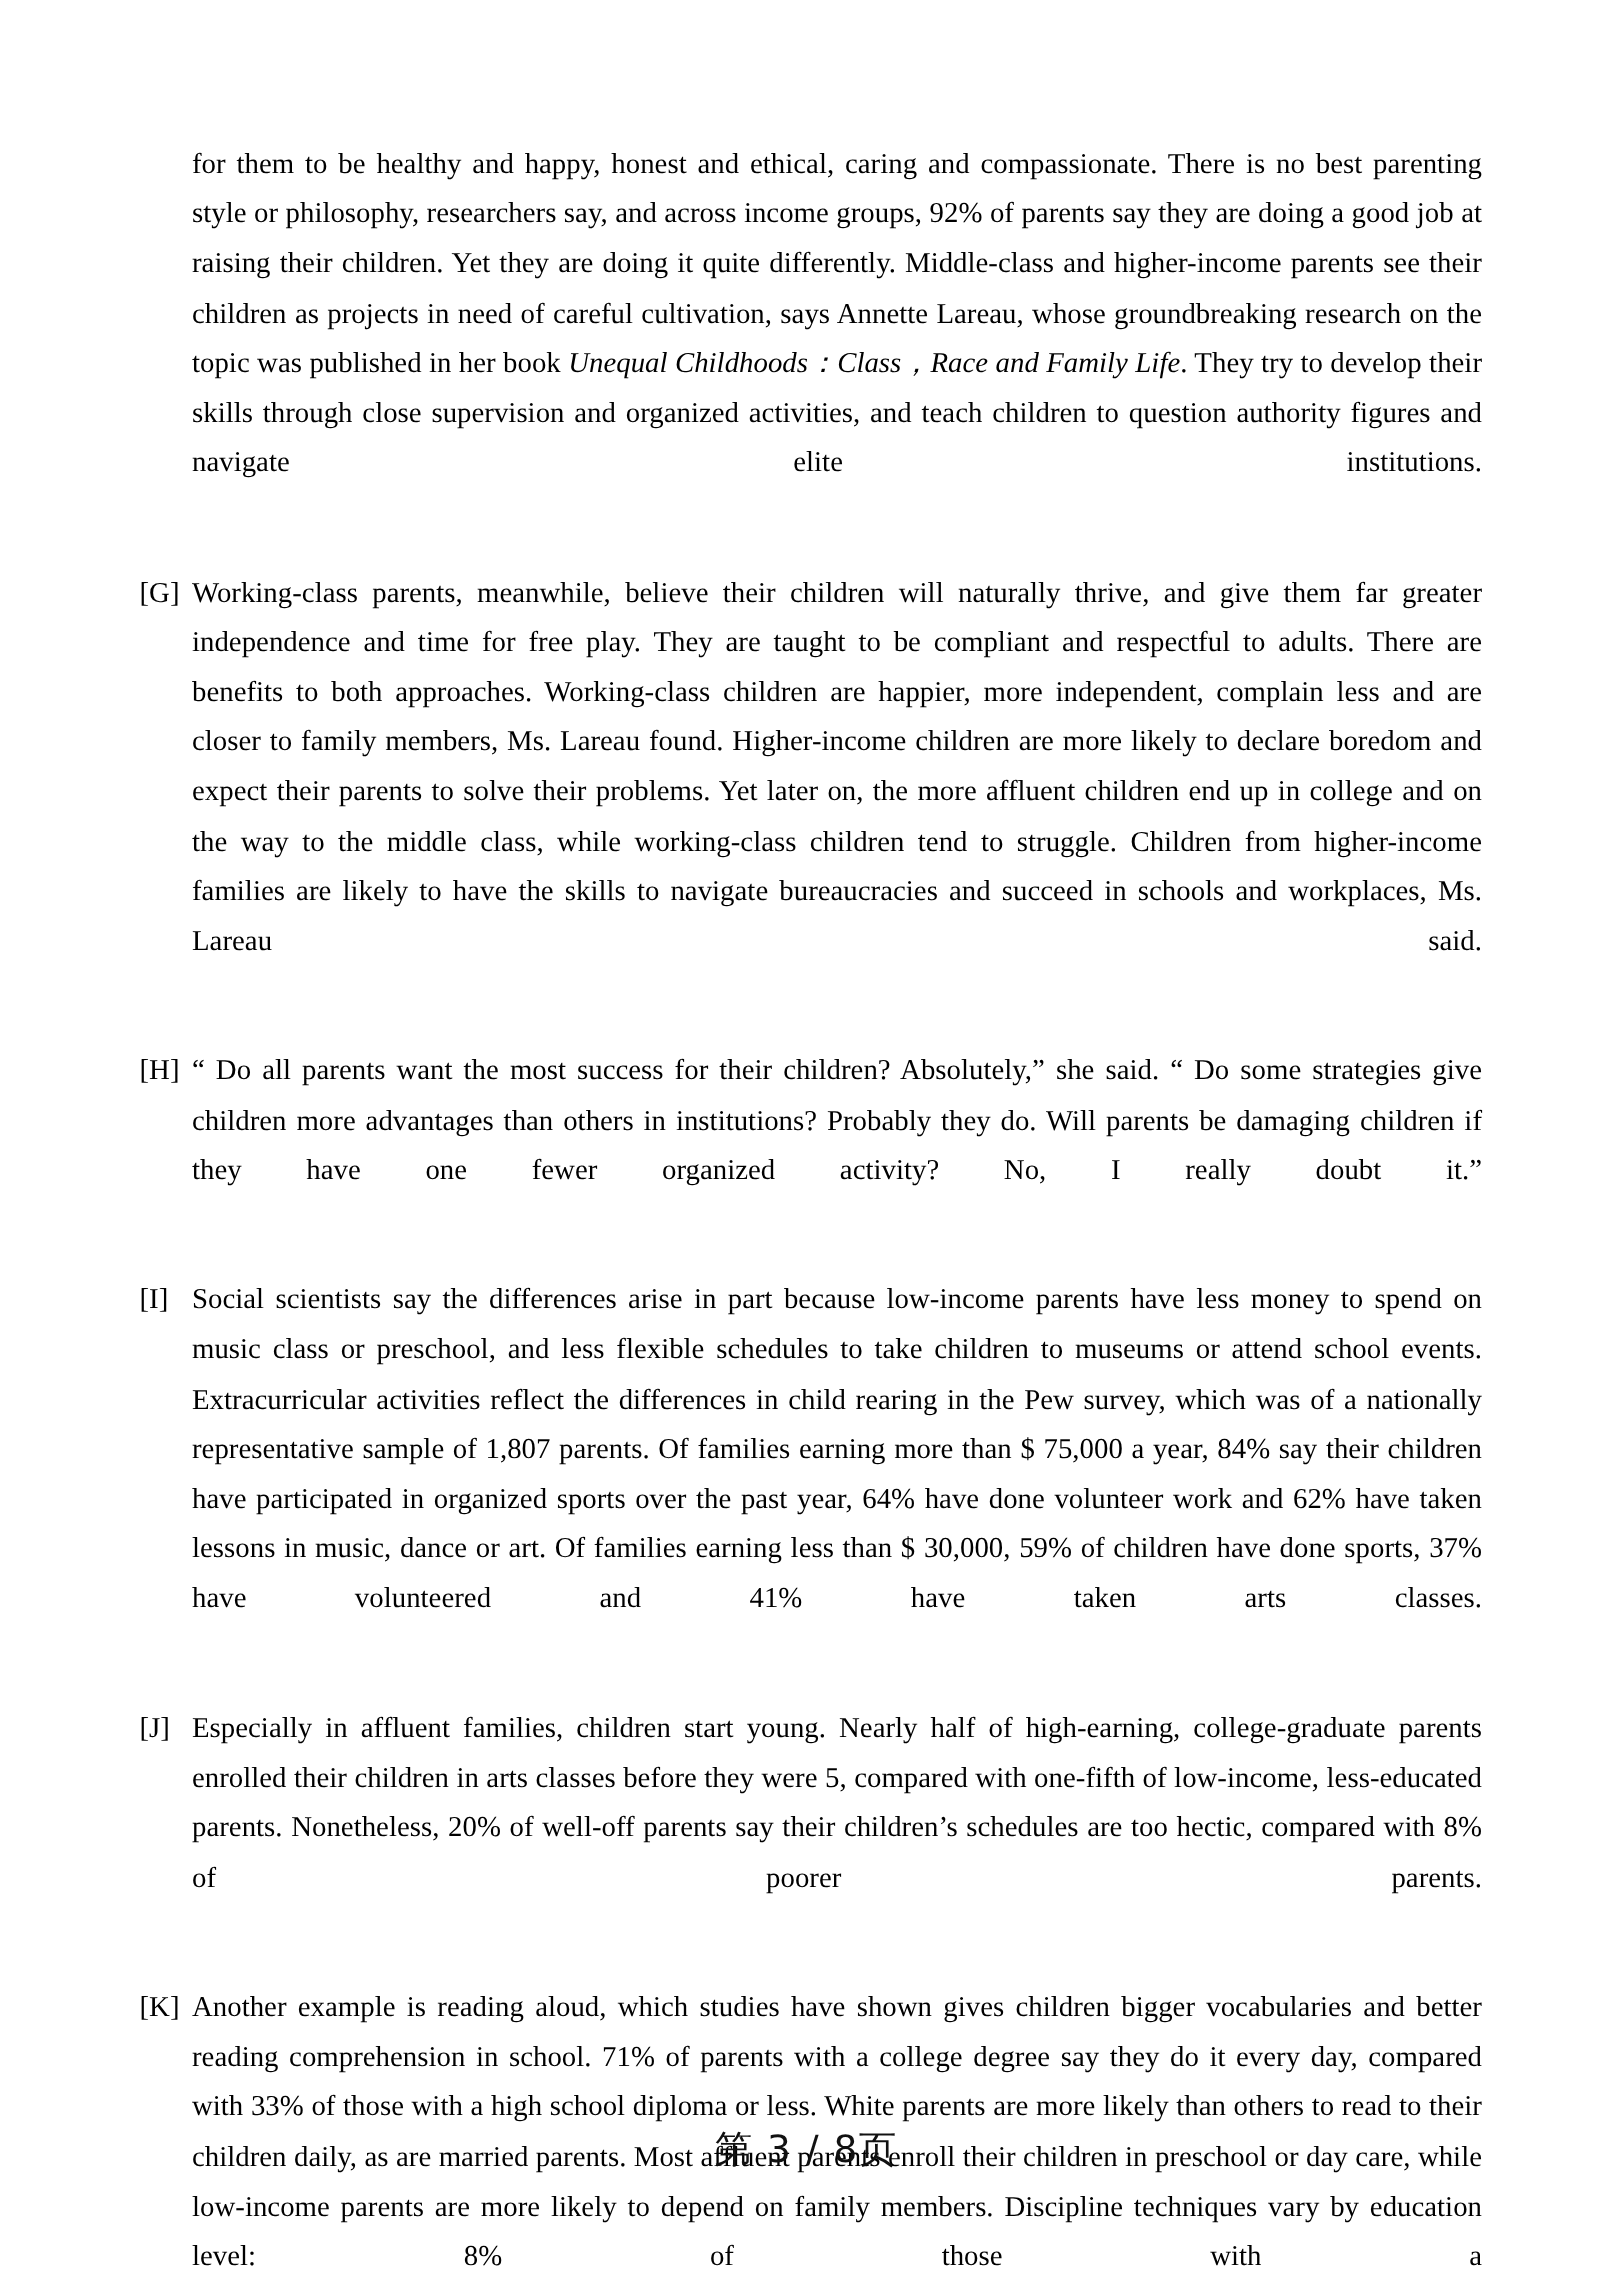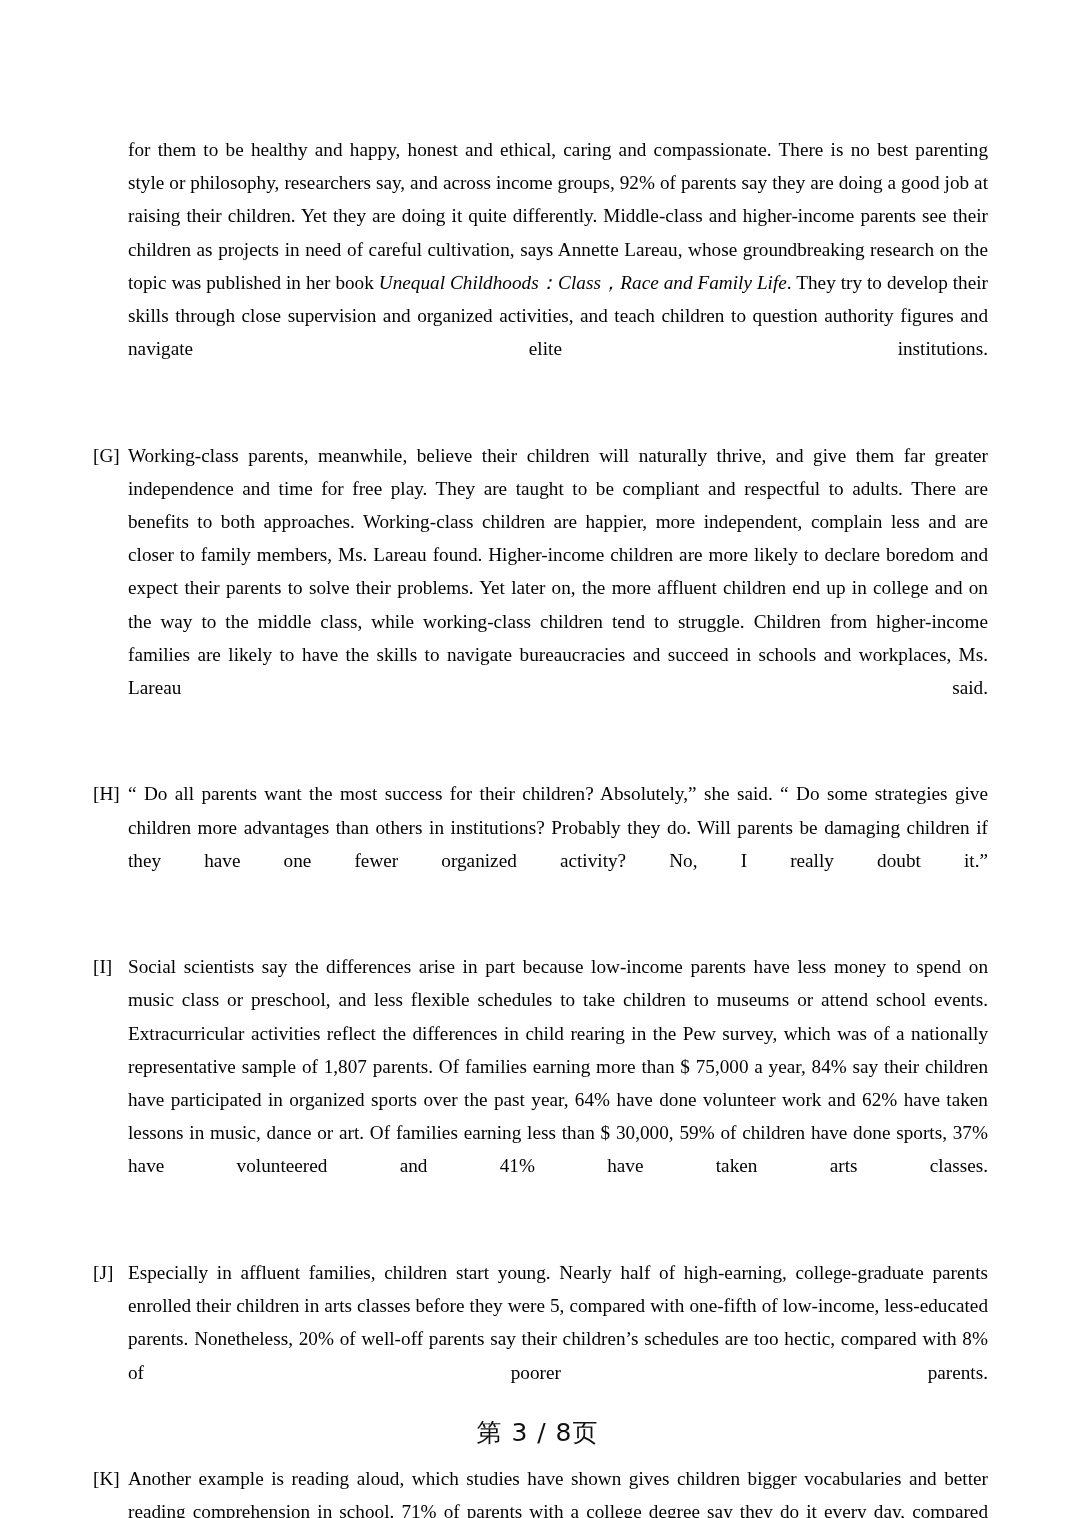--- a/index.html
+++ b/index.html
@@ -59,21 +59,20 @@
     top: 0;
     width: 35px;
     text-align: left;
     font-size: 19.2px;
     line-height: 33.2px;
     white-space: nowrap;
   }
 
   .body-text {
     display: block;
-    margin-top: 40px;
   }
 
   
   .para .body-text::after {
     content: "";
     display: inline-block;
     width: 100%;
   }
 
   em.title {

